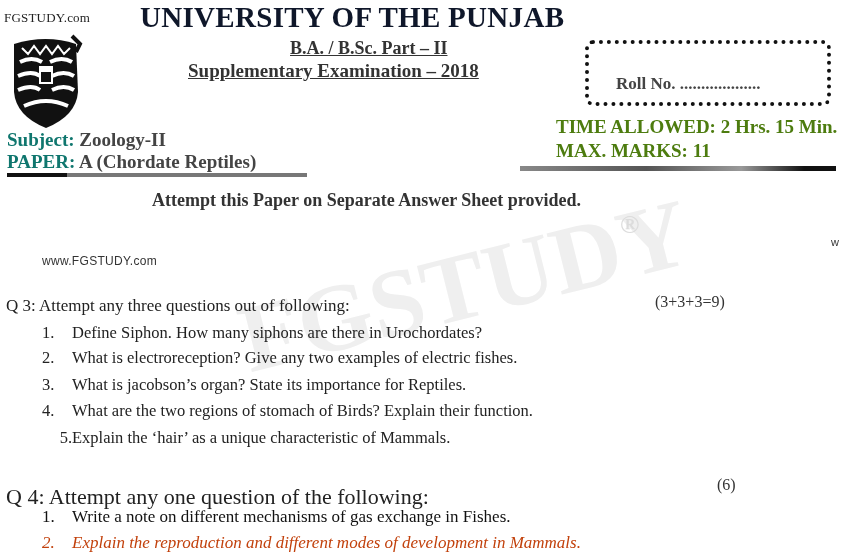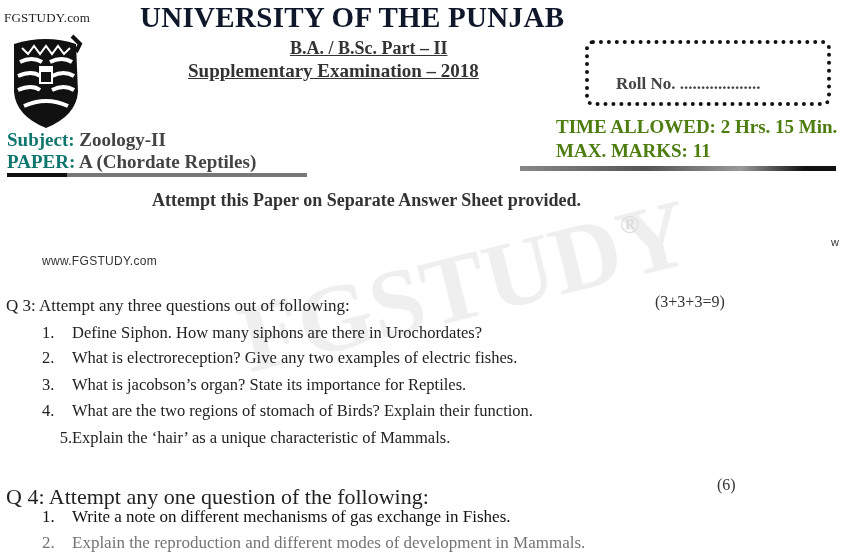--- a/index.html
+++ b/index.html
@@ -130,15 +130,15 @@
 <div class="item" style="left:42px; top:428px;text-align:right;">
   <span class="num">5.</span><span>Explain the ‘hair’ as a unique characteristic of Mammals.</span>
 </div>
 
 <div class="q-head" style="top:484px; font-size:22px;">Q 4: Attempt any one question of the following:</div>
 <div class="marks-note" style="left:717px; top:476px;">(6)</div>
 
 <div class="item" style="left:42px; top:507px; font-size:17px; color:#111;">
   <span class="num">1.</span><span>Write a note on different mechanisms of gas exchange in Fishes.</span>
 </div>
-<div class="item" style="left:42px; top:533px; font-size:17px; color:#737373;">
+<div class="item" style="left:42px; top:533px; font-size:17px; color:#c2410c;font-style:italic;">
   <span class="num">2.</span><span>Explain the reproduction and different modes of development in Mammals.</span>
 </div>
 
 </body></html>

